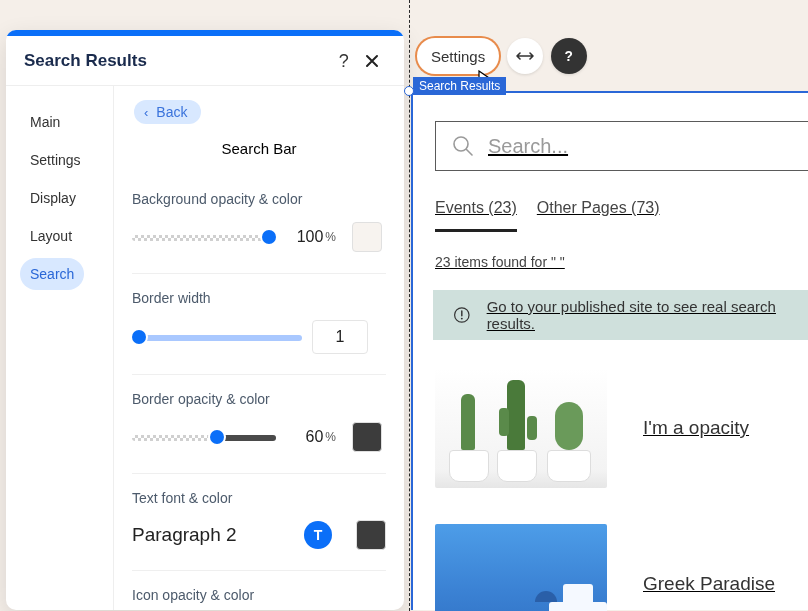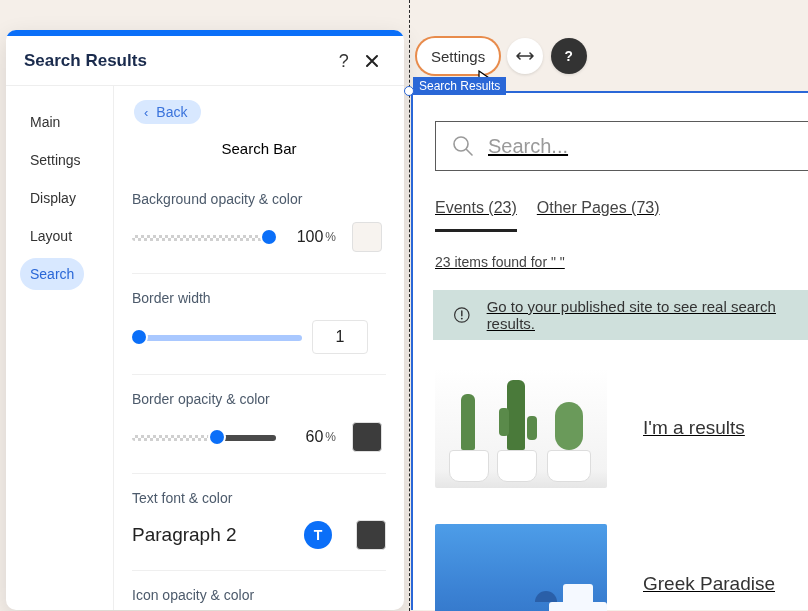--- a/index.html
+++ b/index.html
@@ -270,21 +270,21 @@
           <div class="cac c1"></div>
           <div class="cac c2"></div>
             <div class="cac c2b"></div>
             <div class="cac c2c"></div>
           <div class="cac c3"></div>
           <div class="pot p1"></div>
             <div class="pot p2"></div>
             <div class="pot p3"></div>
         </div>
       </div>
-      <div class="res-title">I'm a results</div>
+      <div class="res-title">I'm a opacity</div>
     </div>
     <div class="result">
       <div class="thumb-img">
         <div class="greece">
           <div class="bld b1"></div>
             <div class="bld b2"></div>
             <div class="bld b3"></div>
             <div class="dome"></div>
         </div>
       </div>

